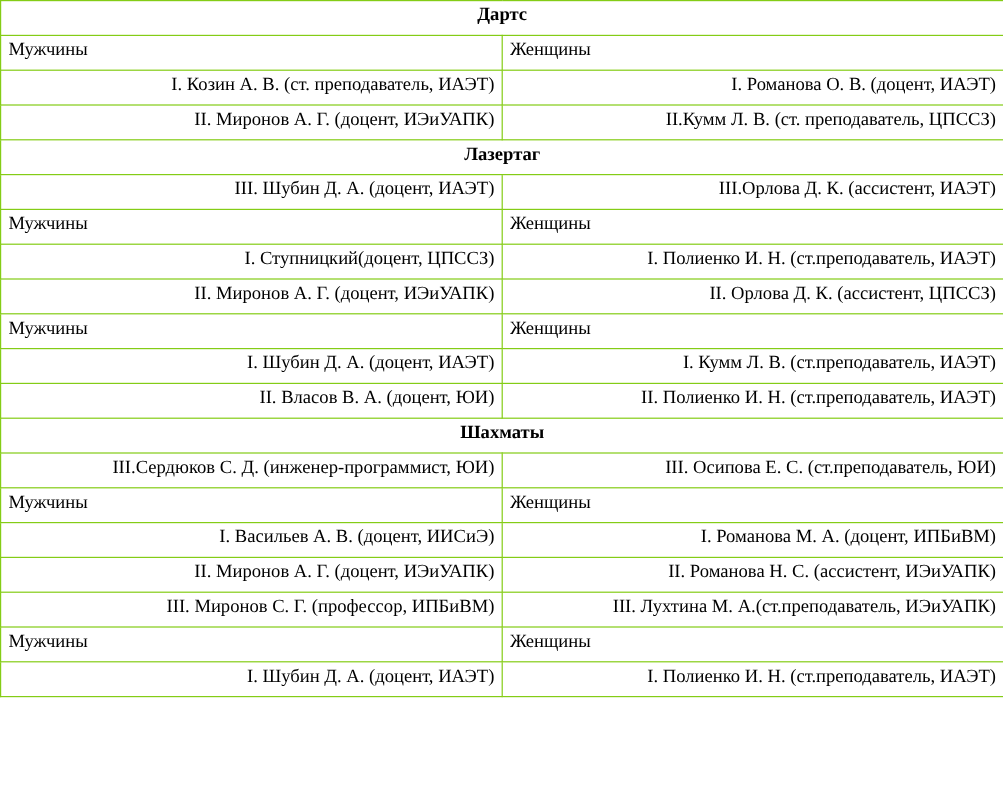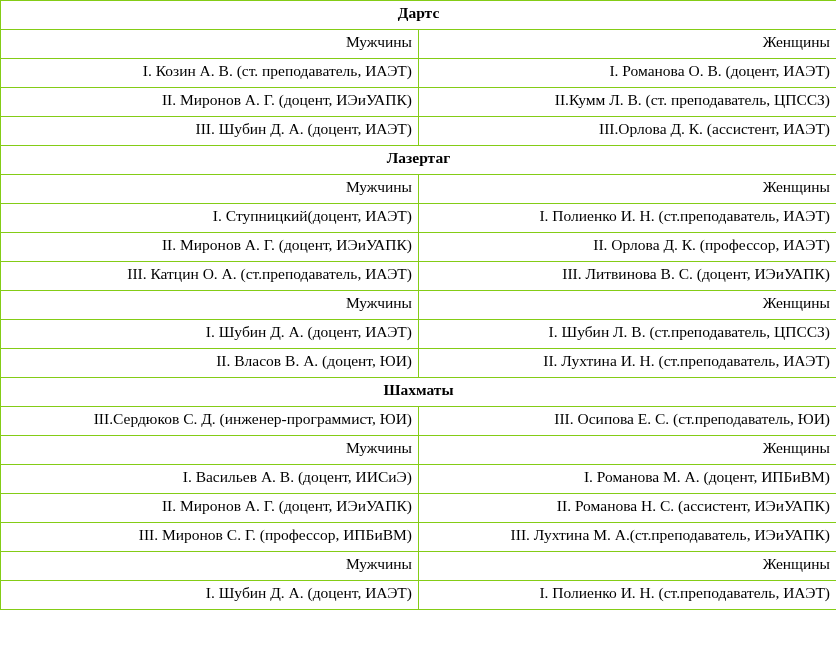--- a/index.html
+++ b/index.html
@@ -32,21 +32,21 @@
     padding: 3px 6px 4px 6px;
     vertical-align: top;
     line-height: 1.22;
     height: 21px;
   }
   td.sport-title {
     text-align: center;
     font-weight: bold;
   }
   td.gender {
-    text-align: right;
+    text-align: left;
     font-weight: normal;
   }
   td.entry {
     text-align: right;
     white-space: normal;
   }
 </style>
 </head>
 <body>
 
@@ -67,55 +67,51 @@
       </tr>
       <tr>
         <td class="entry">I. Козин А. В. (ст. преподаватель, ИАЭТ)</td>
         <td class="entry">I. Романова О. В. (доцент, ИАЭТ)</td>
       </tr>
       <tr>
         <td class="entry">II. Миронов А. Г. (доцент, ИЭиУАПК)</td>
         <td class="entry">II.Кумм Л. В. (ст. преподаватель, ЦПССЗ)</td>
       </tr>
       <tr>
-        <td class="entry">III. Шубин Д. А. (доцент, ИАЭТ)</td>
-        <td class="entry">III.Орлова Д. К. (ассистент, ИАЭТ)</td>
+        <td class="sport-title" colspan="2">Лазертаг</td>
       </tr>
 
       <tr>
-        <td class="sport-title" colspan="2">Лазертаг</td>
+        <td class="entry">III. Шубин Д. А. (доцент, ИАЭТ)</td>
+        <td class="entry">III.Орлова Д. К. (ассистент, ИАЭТ)</td>
       </tr>
       <tr>
         <td class="gender">Мужчины</td>
         <td class="gender">Женщины</td>
       </tr>
       <tr>
-        <td class="entry">I. Ступницкий(доцент, ИАЭТ)</td>
+        <td class="entry">I. Ступницкий(доцент, ЦПССЗ)</td>
         <td class="entry">I. Полиенко И. Н. (ст.преподаватель, ИАЭТ)</td>
       </tr>
       <tr>
         <td class="entry">II. Миронов А. Г. (доцент, ИЭиУАПК)</td>
-        <td class="entry">II. Орлова Д. К. (профессор, ИАЭТ)</td>
-      </tr>
-      <tr>
-        <td class="entry">III. Катцин О. А. (ст.преподаватель, ИАЭТ)</td>
-        <td class="entry">III. Литвинова В. С. (доцент, ИЭиУАПК)</td>
+        <td class="entry">II. Орлова Д. К. (ассистент, ЦПССЗ)</td>
       </tr>
 
       <tr>
         <td class="gender">Мужчины</td>
         <td class="gender">Женщины</td>
       </tr>
       <tr>
         <td class="entry">I. Шубин Д. А. (доцент, ИАЭТ)</td>
-        <td class="entry">I. Шубин Л. В. (ст.преподаватель, ЦПССЗ)</td>
+        <td class="entry">I. Кумм Л. В. (ст.преподаватель, ИАЭТ)</td>
       </tr>
       <tr>
         <td class="entry">II. Власов В. А. (доцент, ЮИ)</td>
-        <td class="entry">II. Лухтина И. Н. (ст.преподаватель, ИАЭТ)</td>
+        <td class="entry">II. Полиенко И. Н. (ст.преподаватель, ИАЭТ)</td>
       </tr>
       <tr>
         <td class="sport-title" colspan="2">Шахматы</td>
       </tr>
 
       <tr>
         <td class="entry">III.Сердюков С. Д. (инженер-программист, ЮИ)</td>
         <td class="entry">III. Осипова Е. С. (ст.преподаватель, ЮИ)</td>
       </tr>
       <tr>

